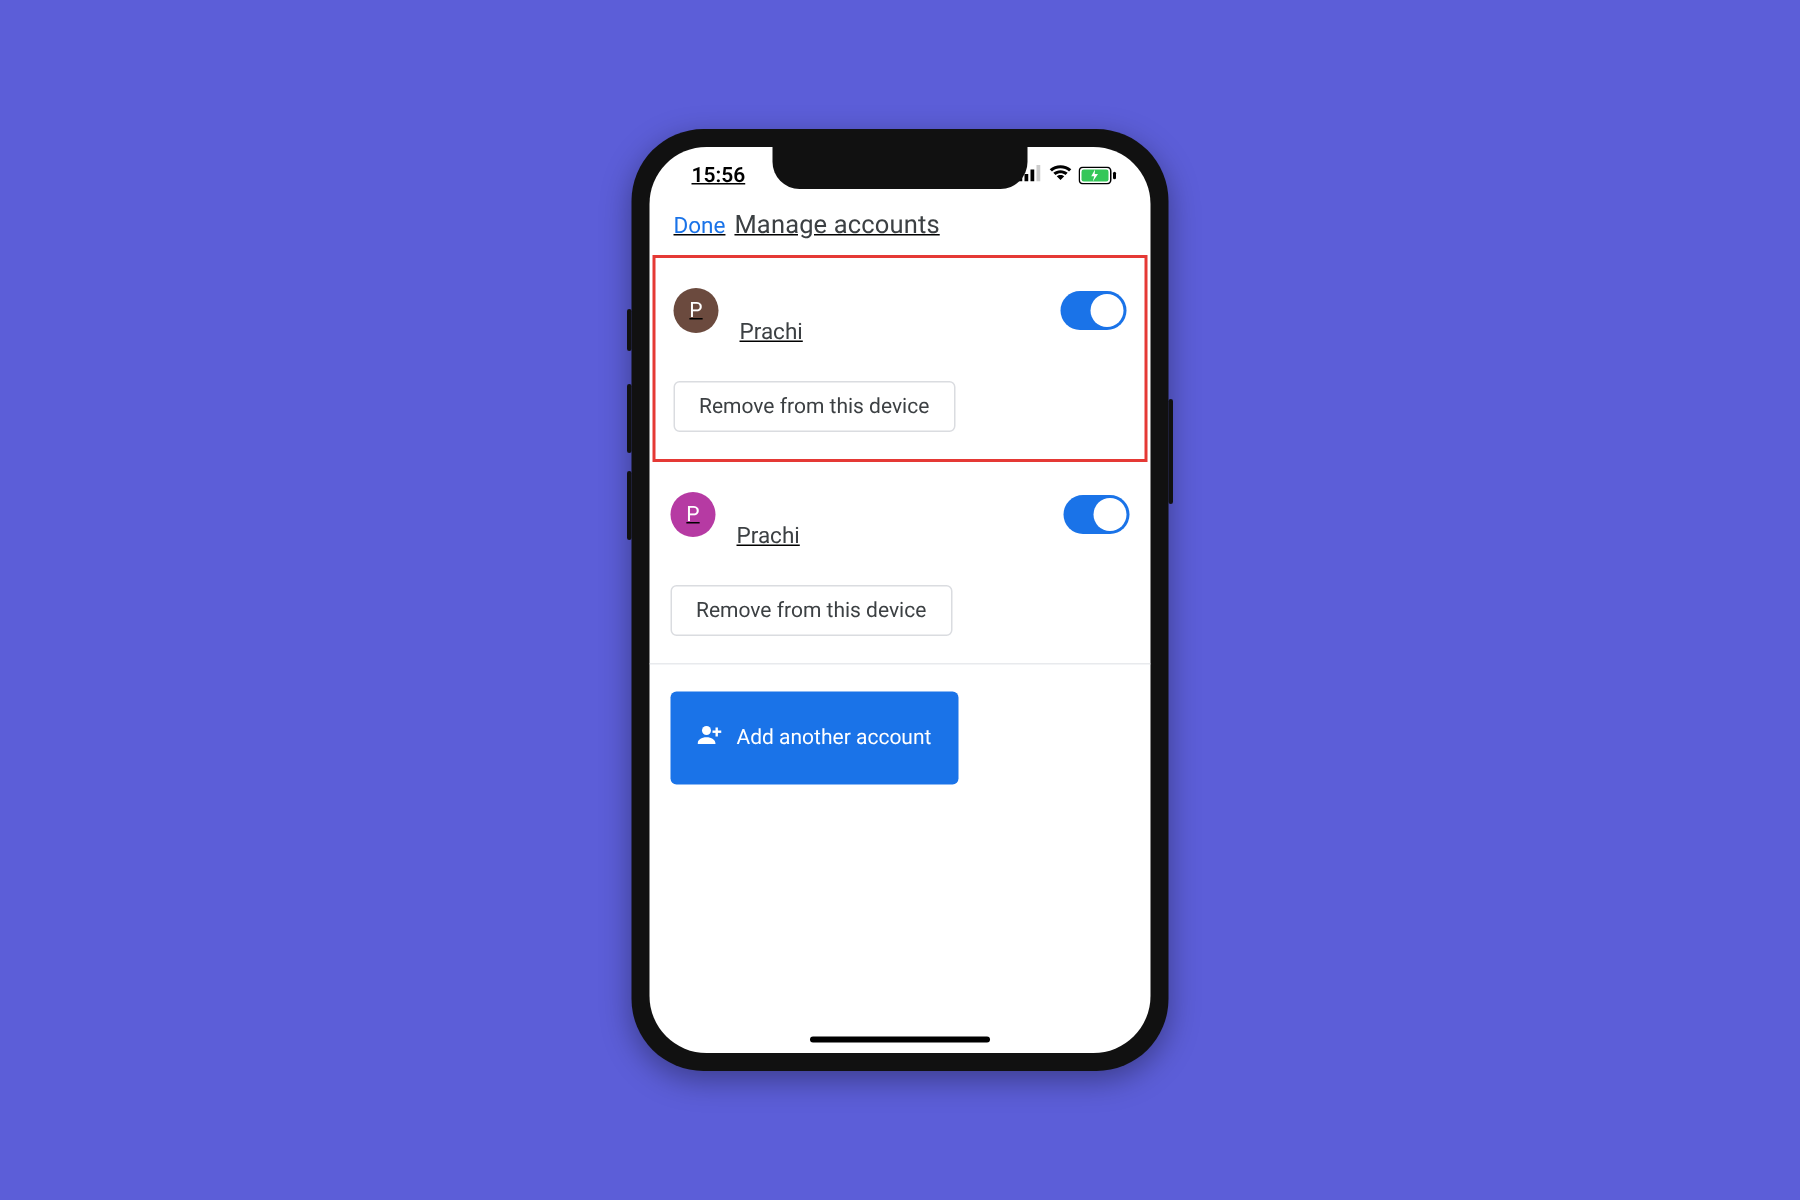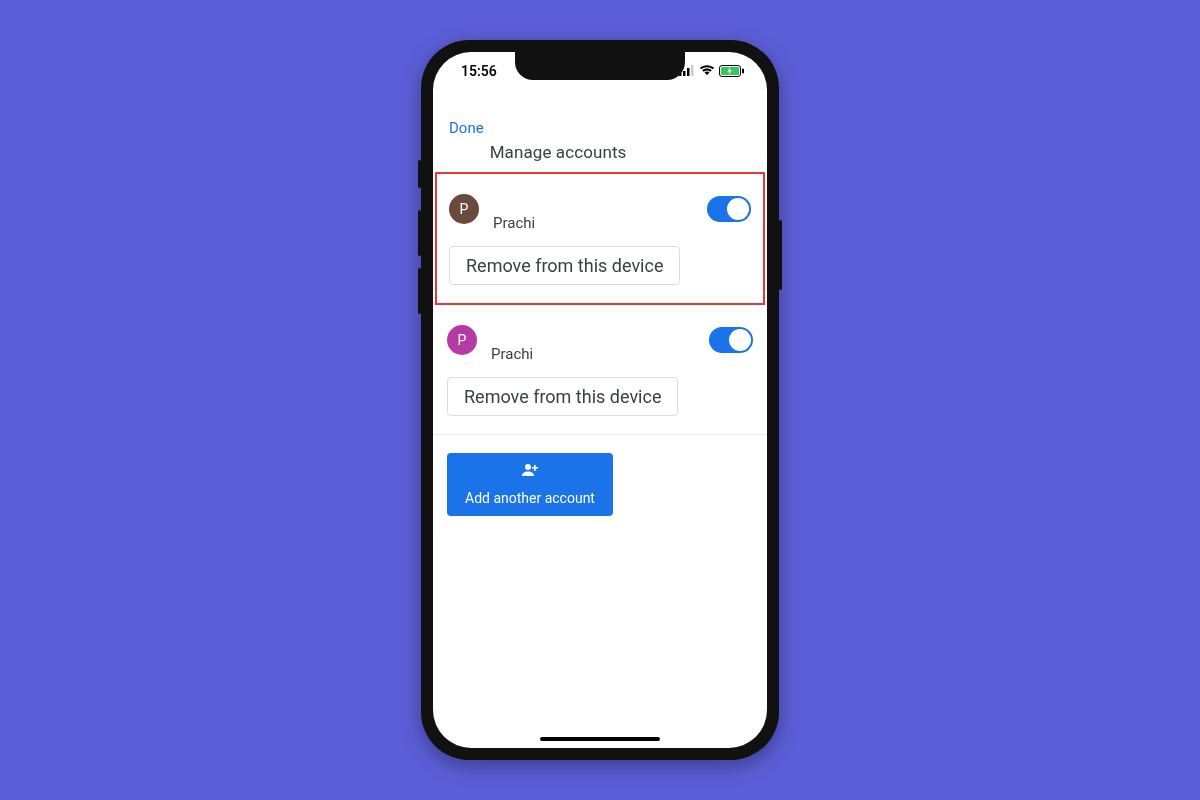--- a/index.html
+++ b/index.html
@@ -7,26 +7,27 @@
       width: 1200px;
       height: 800px;
       background: #5c5ed8;
       display: flex;
       align-items: center;
       justify-content: center;
       font-family: -apple-system, BlinkMacSystemFont, "Segoe UI", Roboto, Helvetica, Arial, sans-serif;
     }
     .phone-frame {
       width: 358px;
-      height: 720px;
+      height: 628px;
       background: #111;
       border-radius: 48px;
       padding: 12px;
       position: relative;
       box-shadow: 0 6px 20px rgba(0,0,0,0.35);
+      text-decoration: underline;
     }
     .side-btn { position: absolute; background:#111; border-radius:2px; }
     .side-btn.sl1 { left:-3px; top:120px; width:3px; height:28px; }
     .side-btn.sl2 { left:-3px; top:170px; width:3px; height:46px; }
     .side-btn.sl3 { left:-3px; top:228px; width:3px; height:46px; }
     .side-btn.sr  { right:-3px; top:180px; width:3px; height:70px; }
     .screen {
       width: 100%;
       height: 100%;
       background: #fff;
@@ -58,21 +59,21 @@
     }
     .status-right { display: flex; align-items: center; gap: 4px; }
     .signal-icon, .wifi-icon { display:inline-block; }
     .battery { display:inline-flex; align-items:center; }
     .nav-header {
       display: flex;
       align-items: center;
       padding: 4px 16px 10px;
     }
     .done-link { color:#1a73e8; font-size:15px; font-weight:400; }
-    .page-title { color:#3c4043; font-size:17px; font-weight:400; letter-spacing:0.1px; margin-left:6px;margin-top:48px;}
+    .page-title { color:#3c4043; font-size:17px; font-weight:400; letter-spacing:0.1px; margin-left:6px;}
     .accounts { }
     .account {
       padding: 12px 14px 18px;
       border-bottom: 1px solid #e8eaed;
     }
     .account.highlighted {
       border: 2px solid #e53935;
       margin: 0 2px;
       padding: 12px 12px 18px;
     }
@@ -99,40 +100,39 @@
     }
     .toggle::after {
       content:"";
       position:absolute;
       right:2px; top:2px;
       width:22px; height:22px;
       background:#fff;
       border-radius:50%;
     }
     .remove-btn {
-      margin-top: 14px;
+      margin-top: 24px;
       display:inline-block;
       padding: 8px 16px;
       border: 1px solid #dadce0;
       border-radius: 4px;
       color:#3c4043;
-      font-size: 18px;
+      font-size: 14px;
       background:#fff;
     }
     .add-btn-wrap { padding: 18px 14px; }
     .add-btn {
       display:inline-flex;
       align-items:center;
       gap: 10px;
       background:#1a73e8;
       color:#fff;
-      padding: 10px 18px;
+      padding: 22px 18px;
       border-radius: 4px;
       font-size: 14px;
-      flex-direction: column;
     }
     .home-indicator {
       position:absolute;
       bottom:7px; left:50%;
       transform:translateX(-50%);
       width:120px; height:4px;
       background:#000;
       border-radius:3px;
     }
   </style>

